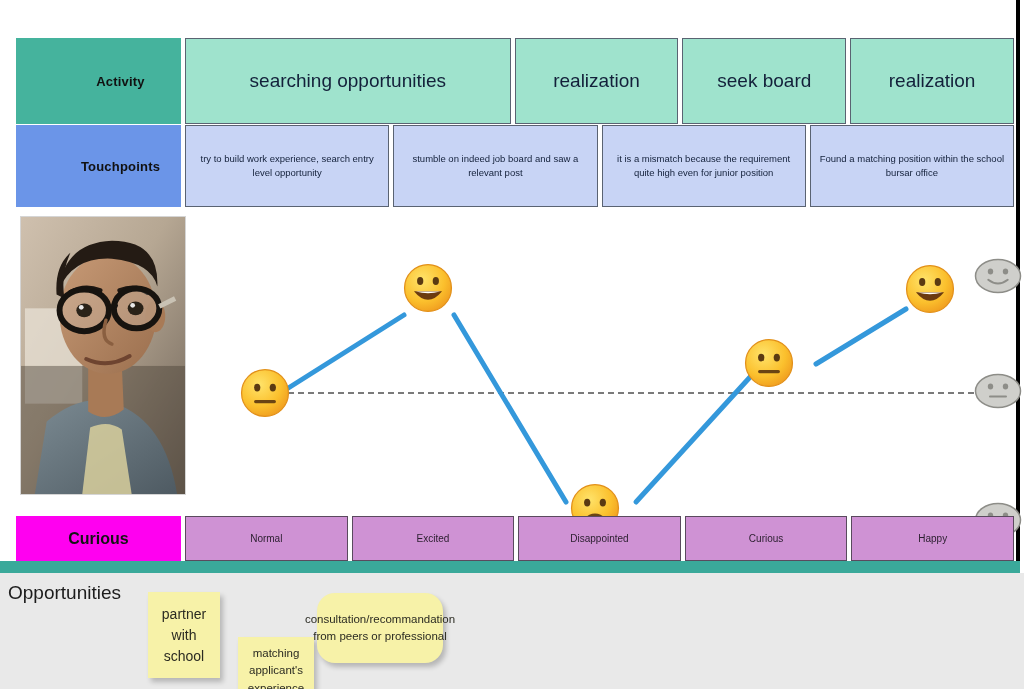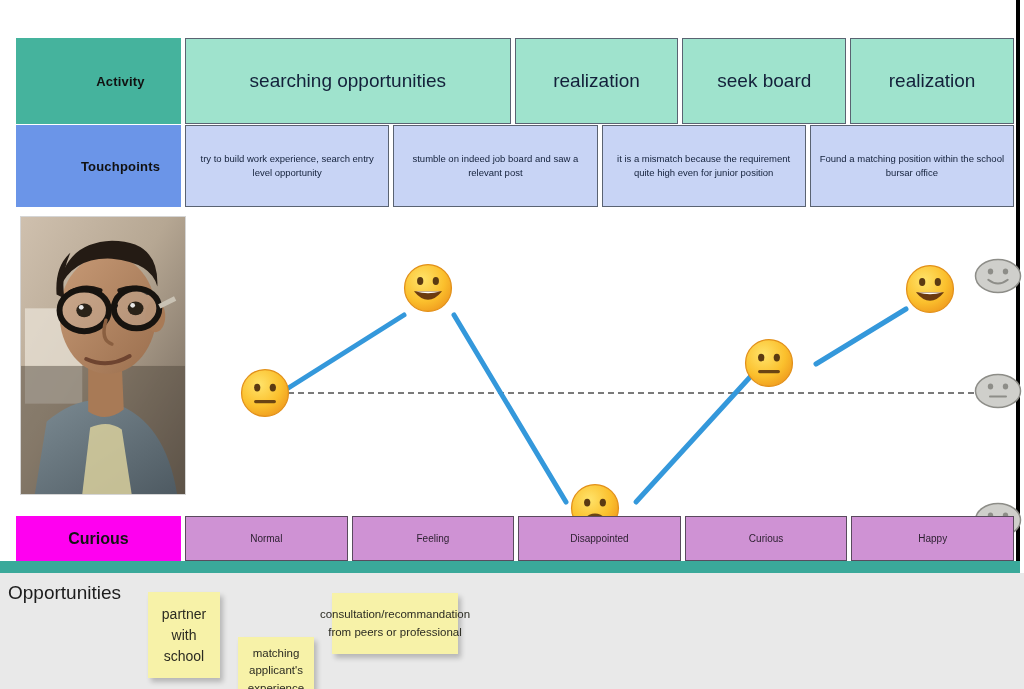--- a/index.html
+++ b/index.html
@@ -224,21 +224,21 @@
     align-items: center;
     justify-content: center;
     text-align: center;
     font-size: 11.5px;
     line-height: 1.5;
     color: #2b2b22;
     padding: 5px 6px;
   }
   .sticky-1 { left: 148px; top: 592px; width: 72px;  height: 86px; font-size: 14px; }
   .sticky-2 { left: 238px; top: 594px; width: 76px;  height: 68px; margin-top: 43px; }
-  .sticky-3 { left: 332px; top: 593px; width: 126px; height: 61px; }
+  .sticky-3 { left: 317px; top: 593px; width: 126px; height: 70px; border-radius: 18px; }
 </style>
 </head>
 <body>
 
 <div id="canvas">
 
   <div class="right-edge"></div>
 
   <div class="board">
 
@@ -434,21 +434,21 @@
           <path d="M19 36 Q32 26 45 36" stroke="#8d8d88" stroke-width="2.6" fill="none" stroke-linecap="round"></path>
         </svg>
       </div>
 
     </div>
 
     <div class="row-feeling">
       <div class="label-feeling">Curious</div>
       <div class="cells">
         <div class="feel-cell">Normal</div>
-        <div class="feel-cell">Feeling</div>
+        <div class="feel-cell">Excited</div>
         <div class="feel-cell">Disappointed</div>
         <div class="feel-cell">Curious</div>
         <div class="feel-cell">Happy</div>
       </div>
     </div>
 
   </div>
 
   <div class="teal-bar"></div>
 

